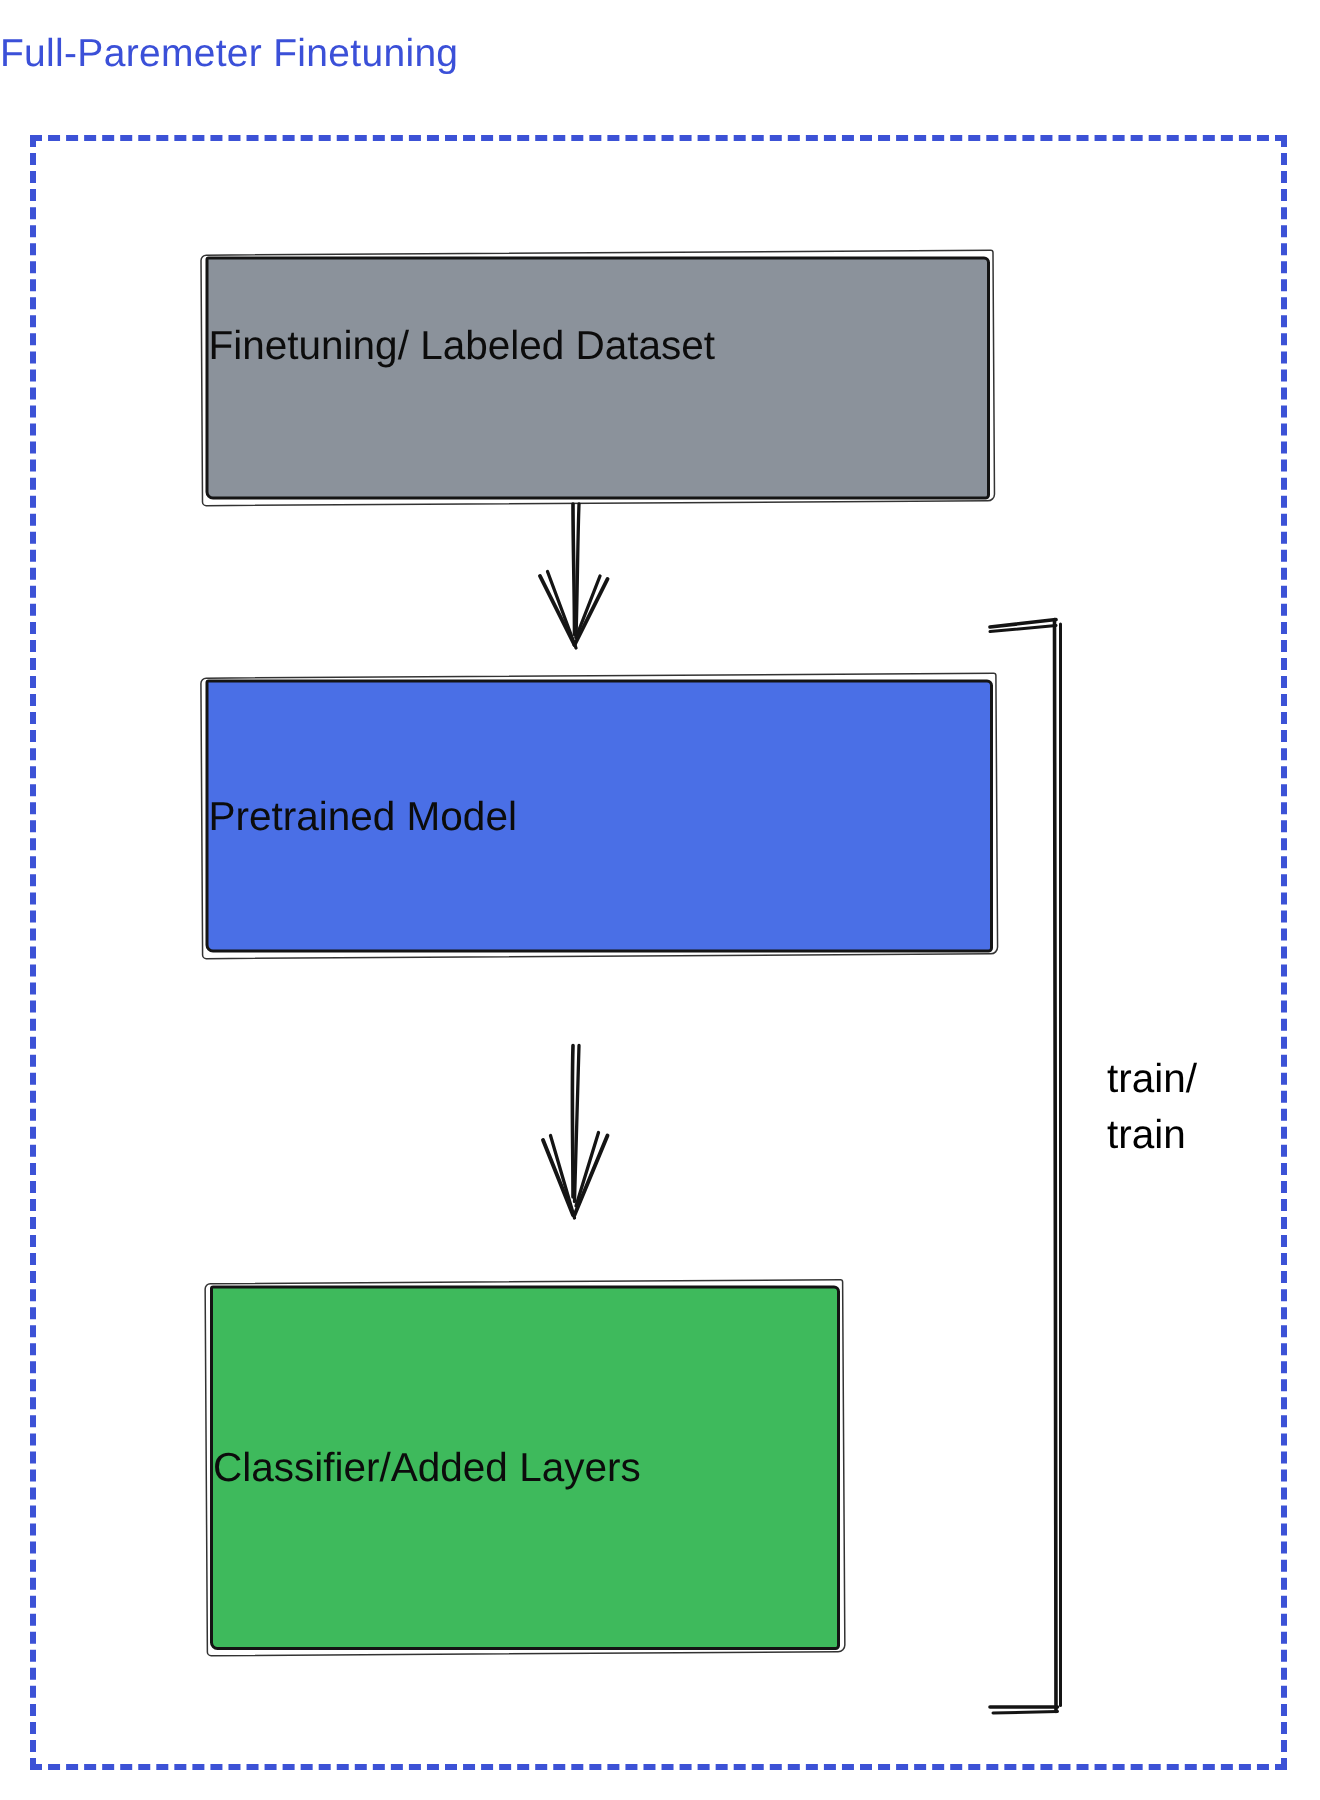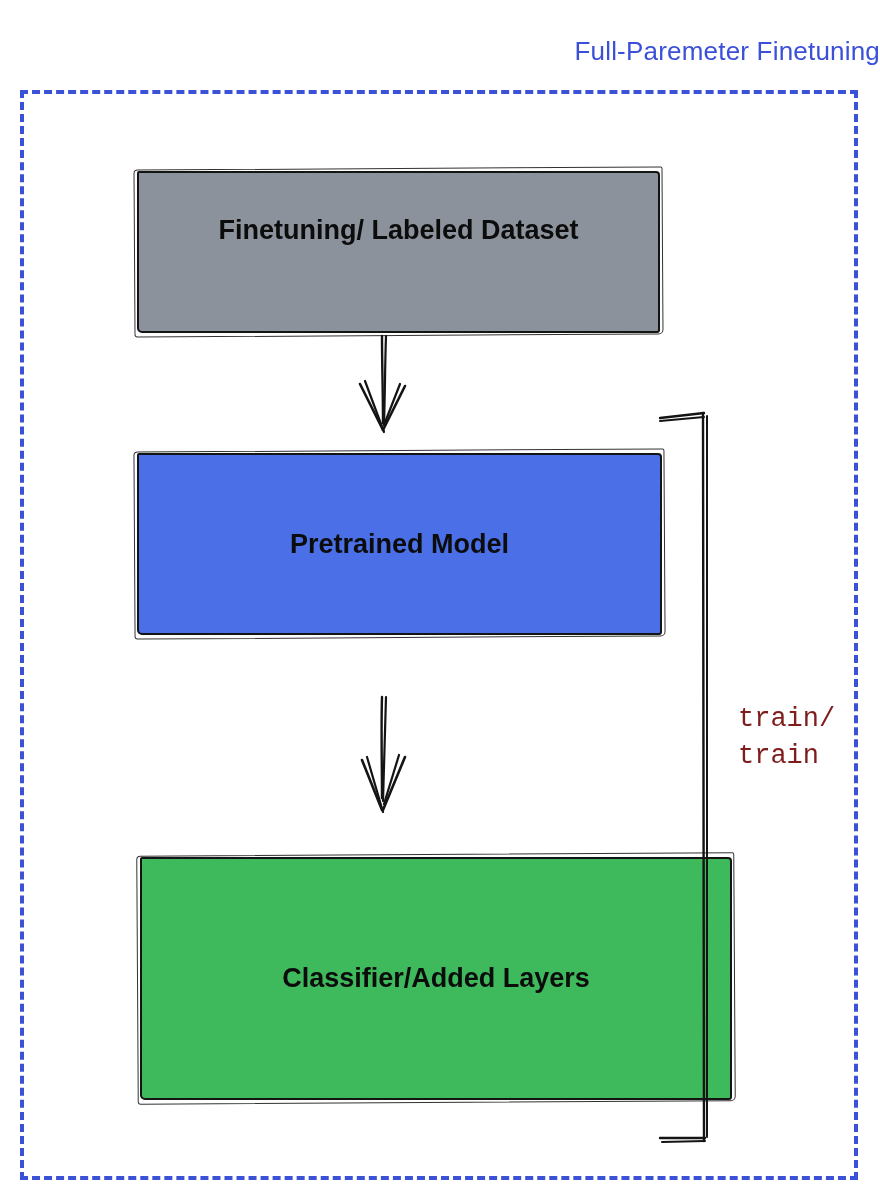--- a/index.html
+++ b/index.html
@@ -13,42 +13,41 @@
   * { margin: 0; padding: 0; box-sizing: border-box; }
   html, body { background: #ffffff; }
   body {
     width: 880px; height: 1200px;
     position: relative;
     font-family: "Liberation Sans", "DejaVu Sans", sans-serif;
     overflow: hidden;
   }
   .title {
     position: absolute;
-    top: 36px; left: 0; width: 880px;
-    text-align: right;
+    top: 20px; left: 0; width: 880px;
+    text-align: left;
     font-size: 26px;
     letter-spacing: 0.2px;
     color: var(--title-blue);
   }
   .dotted-frame {
     position: absolute;
     left: 20px; top: 90px;
     width: 838px; height: 1090px;
     border: 4px dashed var(--frame-blue);
   }
   .sketch-box {
     position: absolute;
     border: 2.5px solid var(--ink);
     border-radius: 2px 4px 3px 5px;
     display: flex;
     align-items: center;
-    justify-content: center;
+    justify-content: flex-start;
     font-size: 27px;
     color: #0c0c0c;
-    font-weight: bold;
   }
   .sketch-box::before {
     content: "";
     position: absolute;
     inset: -5px;
     border: 1.6px solid rgba(15,15,15,0.85);
     border-radius: 4px 2px 5px 3px;
     transform: rotate(-0.35deg);
     pointer-events: none;
   }
@@ -58,41 +57,40 @@
     background: var(--node-gray);
     padding-bottom: 44px;
   }
   .box-pretrained {
     left: 137px; top: 453px;
     width: 525px; height: 182px;
     background: var(--node-blue);
   }
   .box-classifier {
     left: 140px; top: 857px;
-    width: 592px; height: 243px;
+    width: 420px; height: 243px;
     background: var(--node-green);
   }
   .arrow, .bracket { position: absolute; overflow: visible; }
   .arrow path, .bracket path {
     fill: none;
     stroke: var(--ink);
     stroke-linecap: round;
     stroke-linejoin: round;
   }
   .arrow-1 { left: 336px; top: 335px; }
   .arrow-2 { left: 336px; top: 696px; }
   .bracket  { left: 652px; top: 404px; }
   .bracket-label {
     position: absolute;
     left: 738px; top: 701px;
     font-size: 27px;
     line-height: 37px;
-    color: #7f1d1d;
+    color: #000000;
     white-space: nowrap;
-    font-family: Liberation Mono, monospace;
   }
 </style>
 </head>
 <body>
 
 <div>
 
   <div class="title">Full-Paremeter Finetuning</div>
 
   <div class="dotted-frame"></div>

